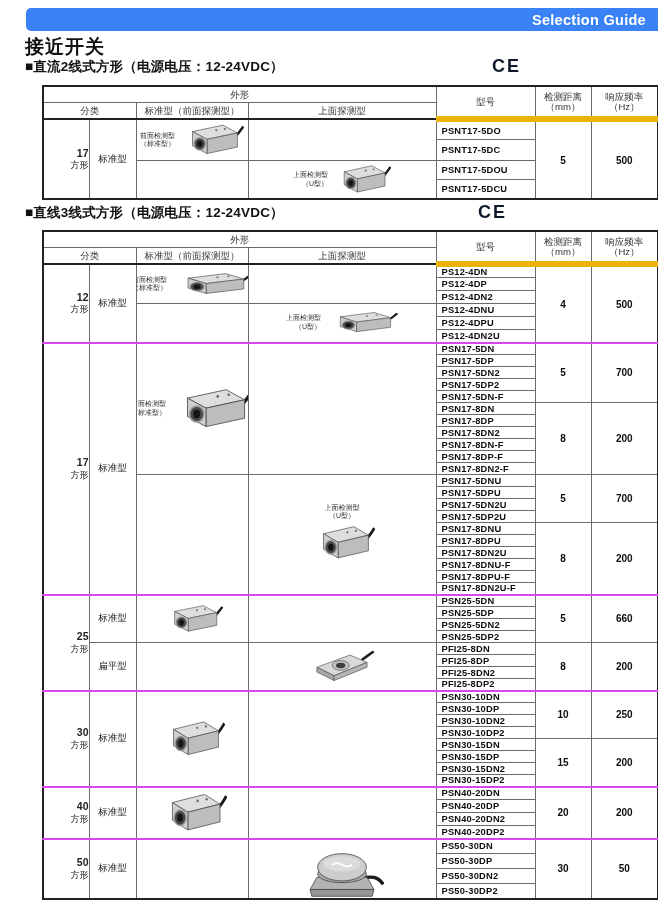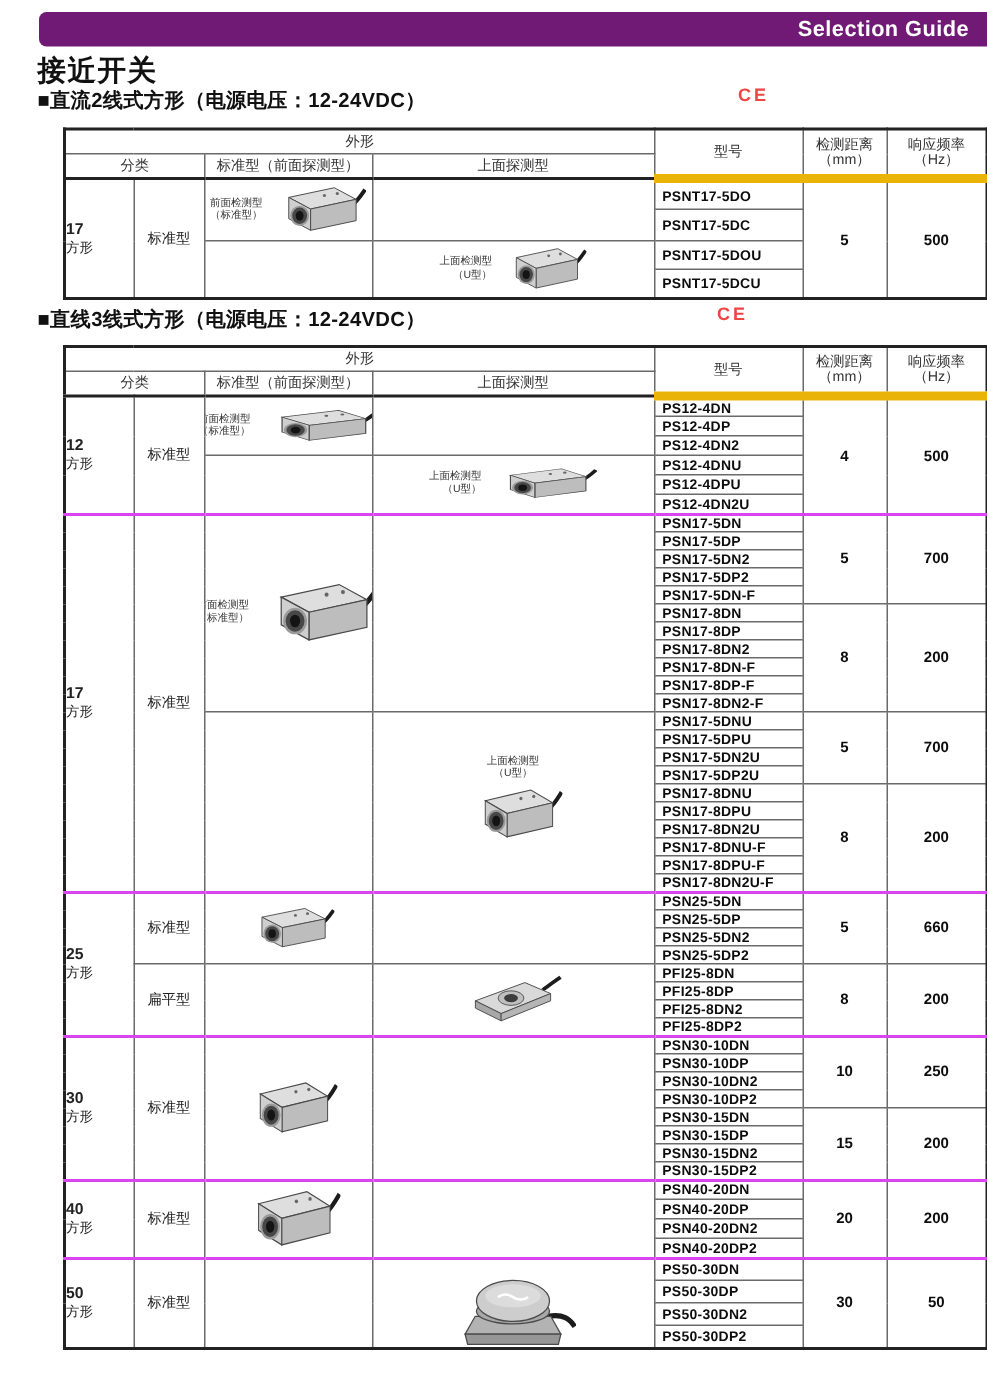--- a/index.html
+++ b/index.html
@@ -1,41 +1,41 @@
 <!DOCTYPE html>
 <html><head>
 <meta charset="utf-8">
 <style>
   html,body{margin:0;padding:0;background:#fff;}
   body{width:658px;height:919px;position:relative;overflow:hidden;
        font-family:"Liberation Sans",sans-serif;color:#111;}
-  .topbar{position:absolute;left:26px;right:0;top:8px;height:23px;background:#701a75;
+  .topbar{position:absolute;left:26px;right:0;top:8px;height:23px;background:#3b82f6;
           border-radius:5px 0 0 5px;color:#fff;display:flex;align-items:center;
           justify-content:flex-end;padding-right:12px;box-sizing:border-box;
           font-weight:bold;font-size:14.5px;letter-spacing:.3px;}
   .title{position:absolute;left:25px;top:34px;font-size:19px;font-weight:bold;
          margin:0;letter-spacing:1px;}
   .sec-head{position:absolute;left:25px;font-size:13.5px;font-weight:bold;letter-spacing:.2px;}
   #sh0{top:58px}
   #sh1{top:204px}
-  .ce{position:absolute;font-size:12px;font-weight:bold;letter-spacing:2px;color:#ef4444;}
+  .ce{position:absolute;font-size:18px;font-weight:bold;letter-spacing:2px;color:#0f172a;}
   #ce0{left:492px;top:56px}
   #ce1{left:478px;top:202px}
 
   table.spec-table{position:absolute;left:42px;width:615px;border-collapse:collapse;
                    table-layout:fixed;border:2px solid #222;background:#fff;}
   #t0{top:85px}
   #t1{top:230px}
   .spec-table th,.spec-table td{border:1px solid #6a6a6a;padding:0;overflow:hidden;}
   .spec-table thead th{font-size:9.5px;font-weight:normal;color:#333;height:15px;
                        line-height:1.05;text-align:center;}
   .spec-table thead tr:last-child th{border-bottom:2px solid #222;}
   .spec-table thead th[rowspan]{border-bottom:6px solid #eab308;}
   tr.group-start td{border-top:2px solid #d946ef;}
-  td.cat-size{text-align:left;font-size:9px;color:#222;line-height:1.25;}
+  td.cat-size{text-align:right;font-size:9px;color:#222;line-height:1.25;}
   td.cat-size b{font-size:10.5px;}
   td.cat-type{text-align:center;font-size:9.5px;color:#222;}
   td.model{font-weight:bold;font-size:9.3px;padding-left:5px;color:#0d0d0d;
            letter-spacing:.2px;white-space:nowrap;}
   td.spec{text-align:center;font-weight:bold;font-size:10px;color:#0d0d0d;}
   td.img-cell{text-align:center;vertical-align:middle;}
   .img-wrap{display:flex;align-items:center;justify-content:center;gap:3px;}
   .img-wrap.vert{flex-direction:column;gap:0;}
   .img-label{font-size:7px;color:#333;text-align:right;line-height:1.2;white-space:nowrap;}
   .img-wrap.vert .img-label{text-align:center;}

